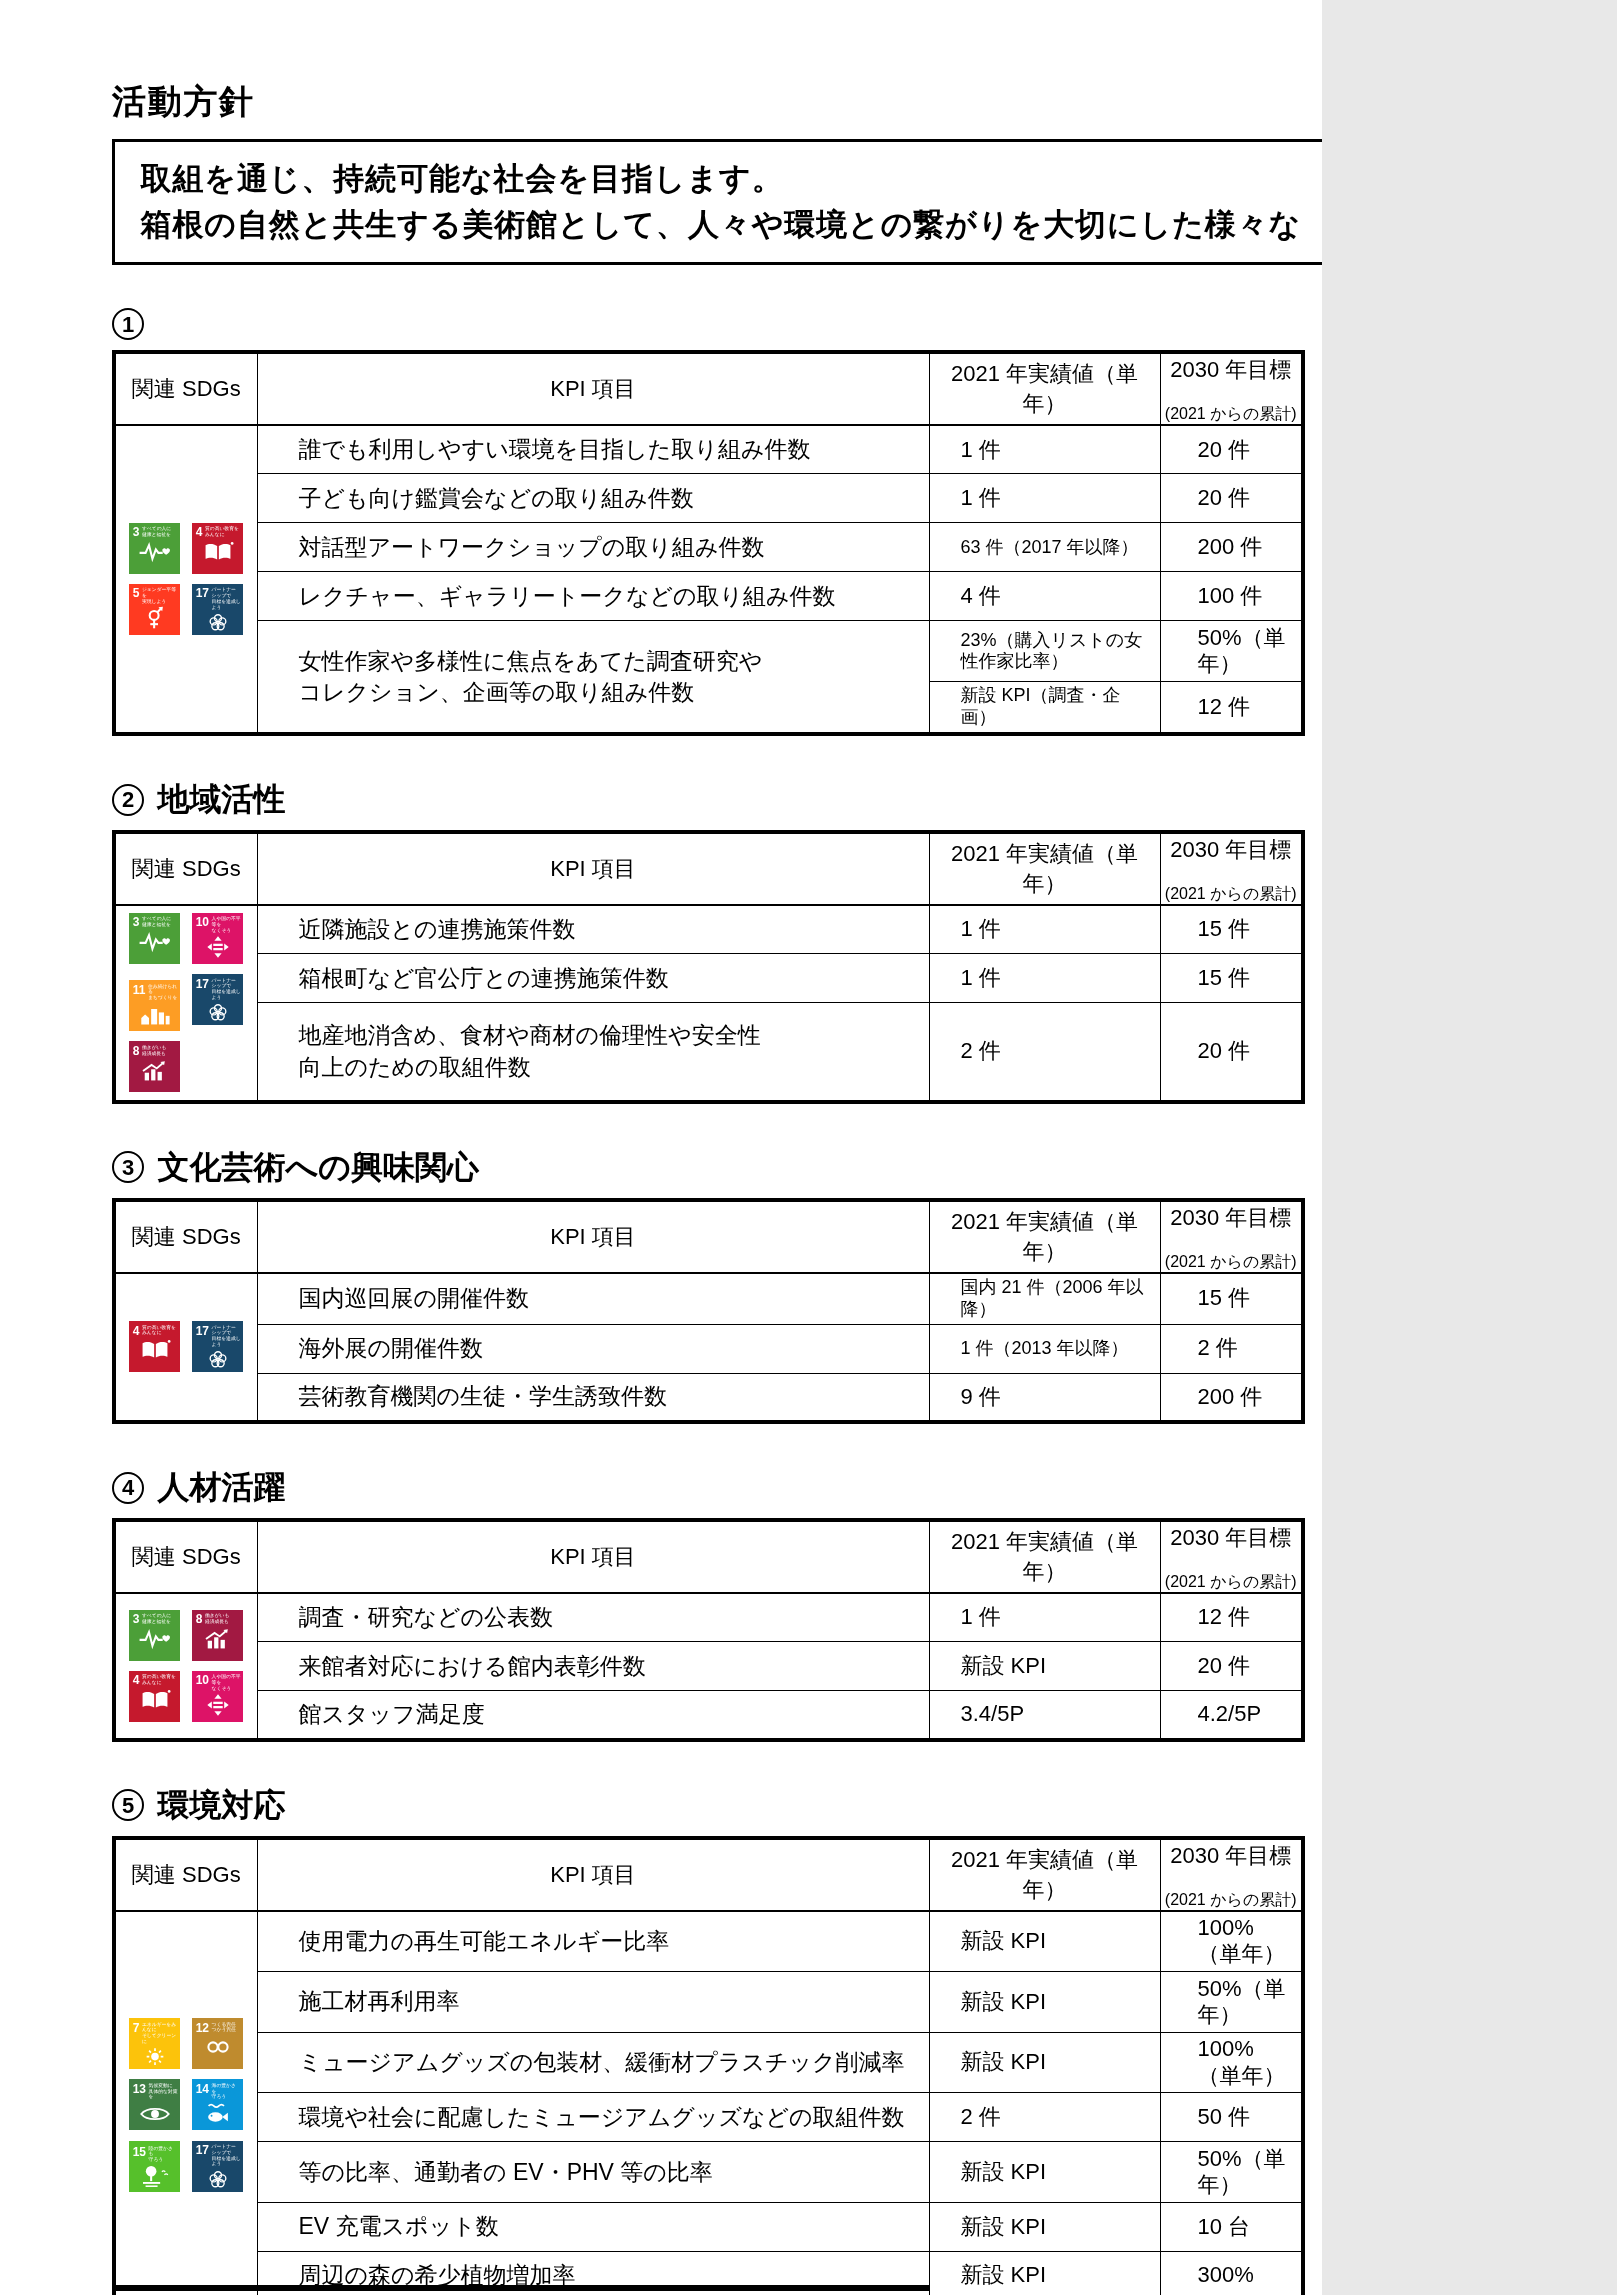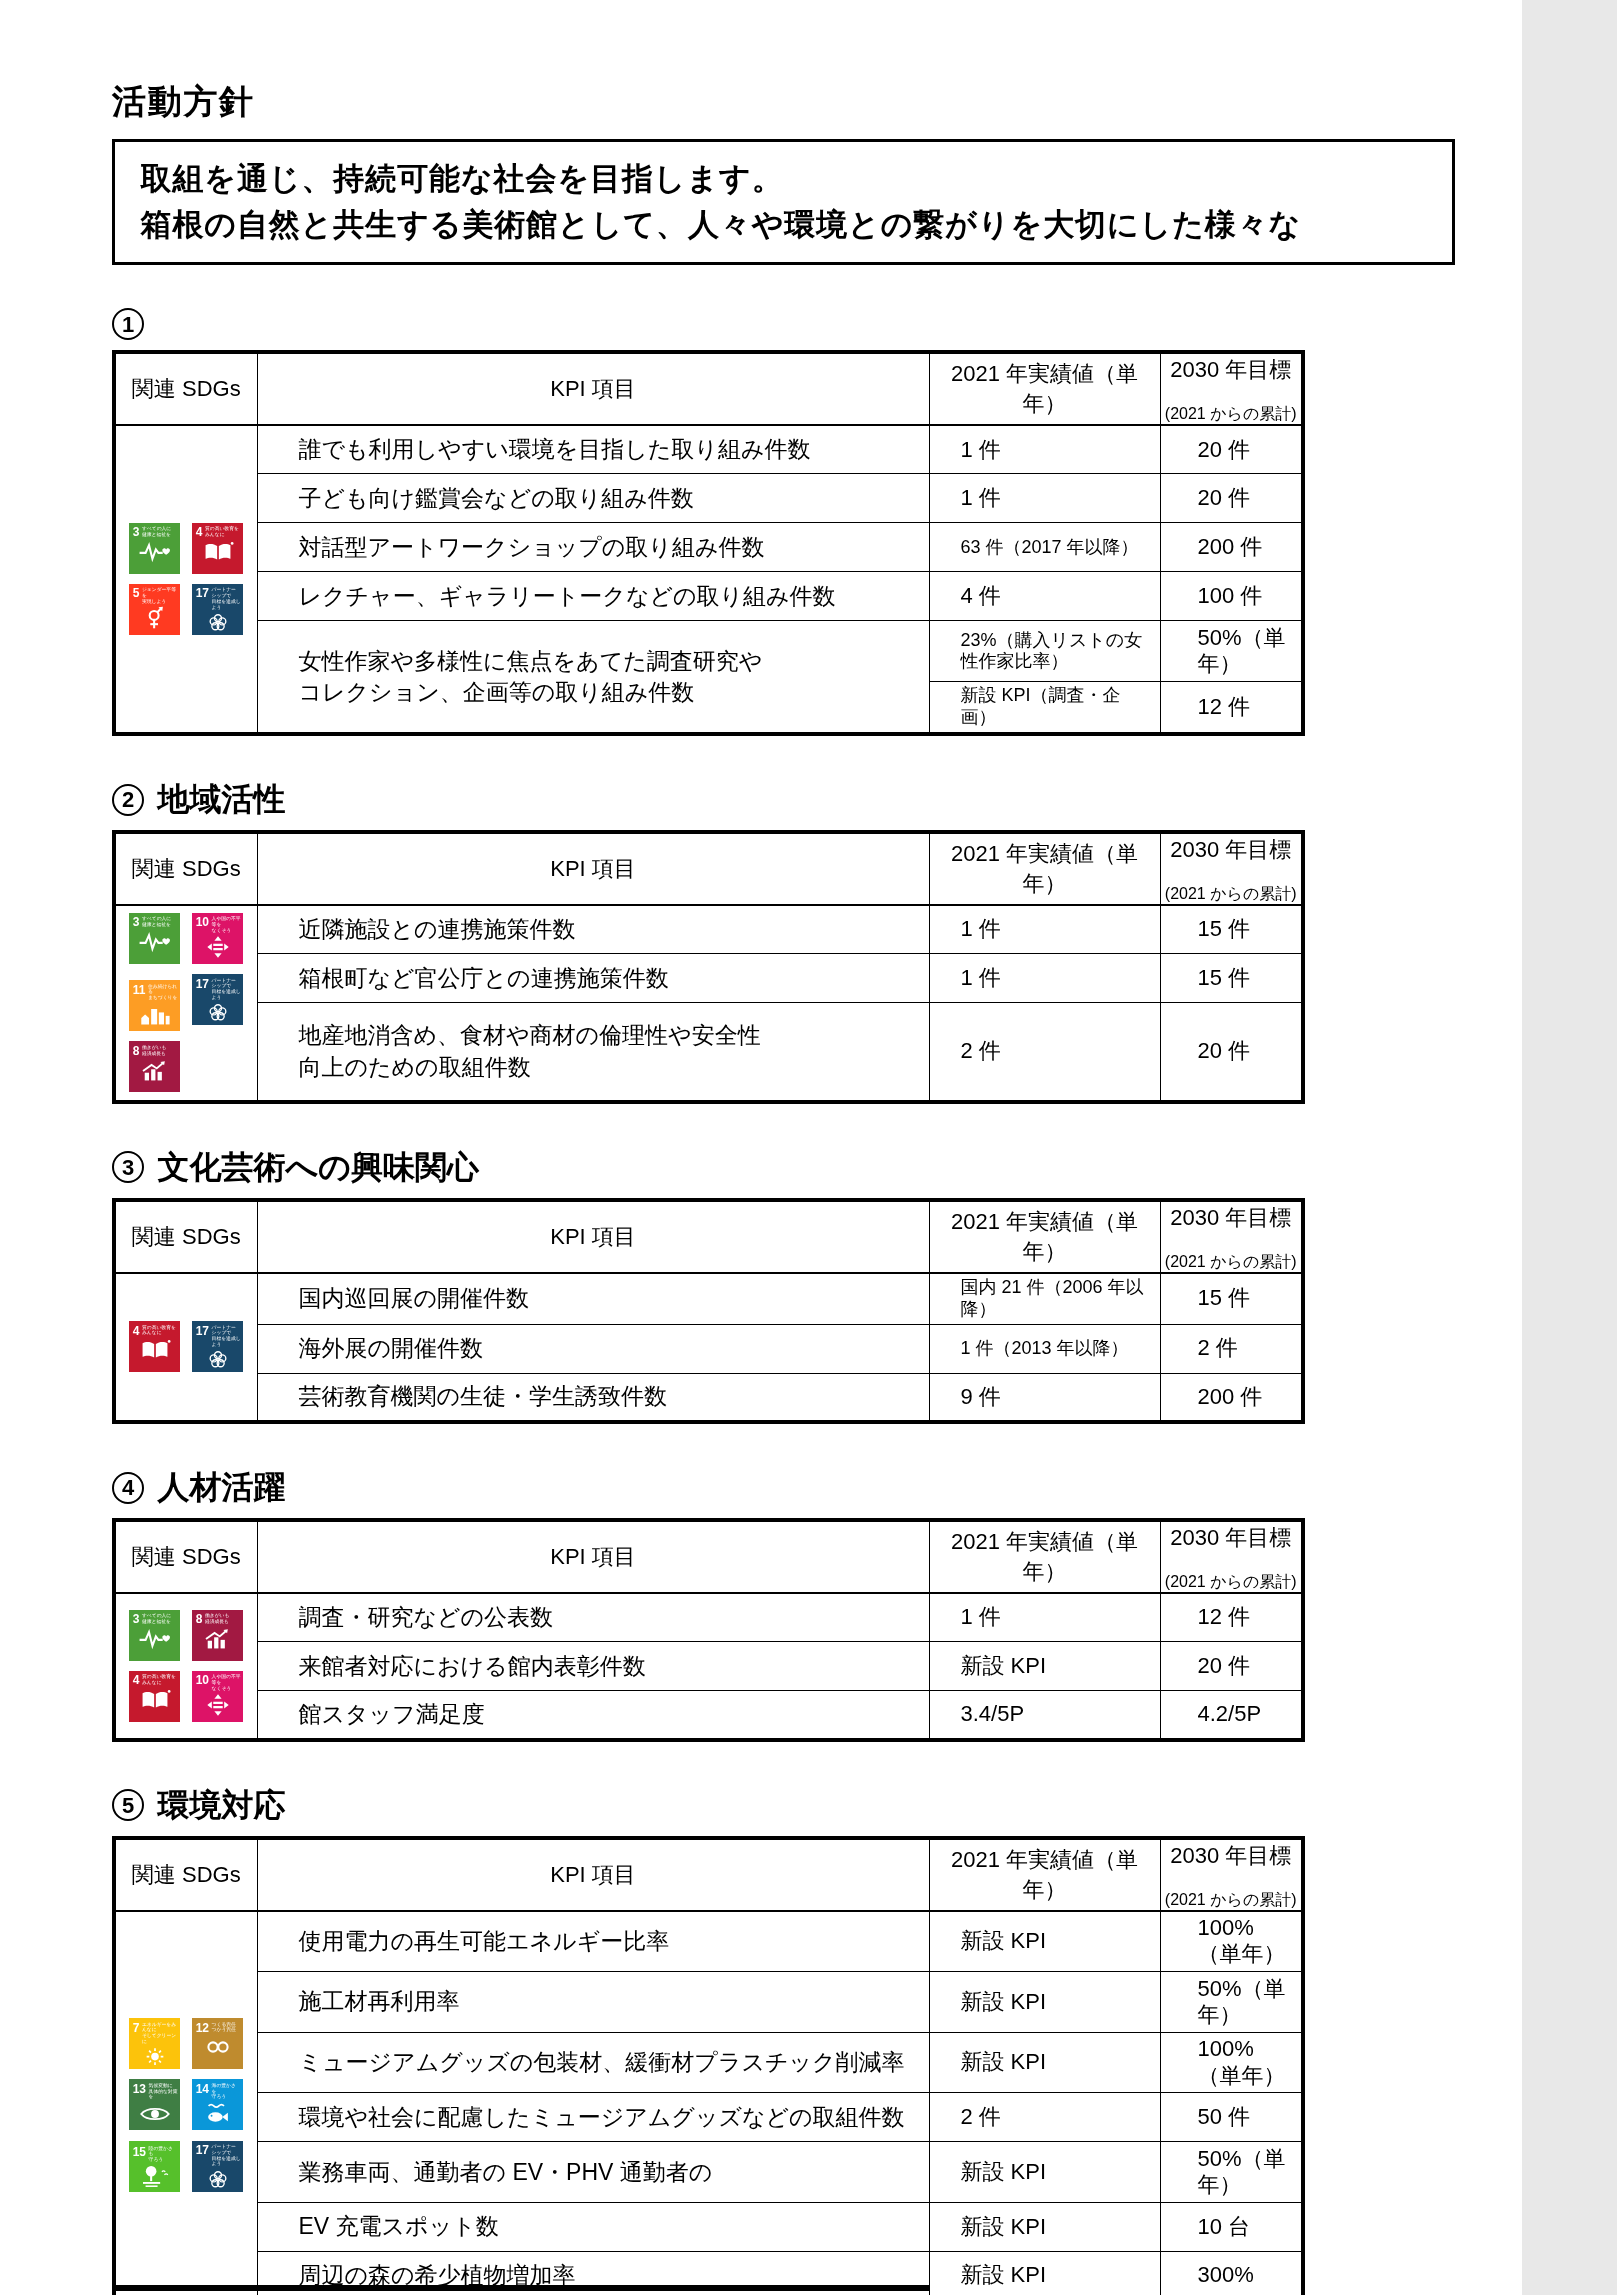--- a/index.html
+++ b/index.html
@@ -1,18 +1,18 @@
 <!DOCTYPE html>
 <html style="font-size:13.6px"><head>
 <meta charset="utf-8">
 <style>
   html,body{margin:0;padding:0;background:#e8e8e8;}
   .page{
     position:relative;
-    width:1522px;height:2295px;
+    width:1322px;height:2295px;
     background:#ffffff;
     font-family:"Liberation Sans","DejaVu Sans",sans-serif;
     color:#000;
     box-sizing:border-box;
     padding:81px 0 0 112px;
     overflow:hidden;
   }
   .page-title{font-size:34px;font-weight:700;line-height:41px;letter-spacing:1.7px;}
   .policy-box{
     margin-top:17px;width:1343px;box-sizing:border-box;
@@ -606,21 +606,21 @@
           <td class="kpi">ミュージアムグッズの包装材、緩衝材プラスチック削減率</td>
           <td class="val">新設 KPI</td>
           <td class="val tgt">100%（単年）</td>
         </tr>
         <tr class="r">
           <td class="kpi">環境や社会に配慮したミュージアムグッズなどの取組件数</td>
           <td class="val">2 件</td>
           <td class="val tgt">50 件</td>
         </tr>
         <tr class="r">
-          <td class="kpi">業務車両、通勤者の EV・PHV 通勤者の</td>
+          <td class="kpi">等の比率、通勤者の EV・PHV 等の比率</td>
           <td class="val">新設 KPI</td>
           <td class="val tgt">50%（単年）</td>
         </tr>
         <tr class="r">
           <td class="kpi">EV 充電スポット数</td>
           <td class="val">新設 KPI</td>
           <td class="val tgt">10 台</td>
         </tr>
         <tr class="r">
           <td class="kpi">周辺の森の希少植物増加率</td>

